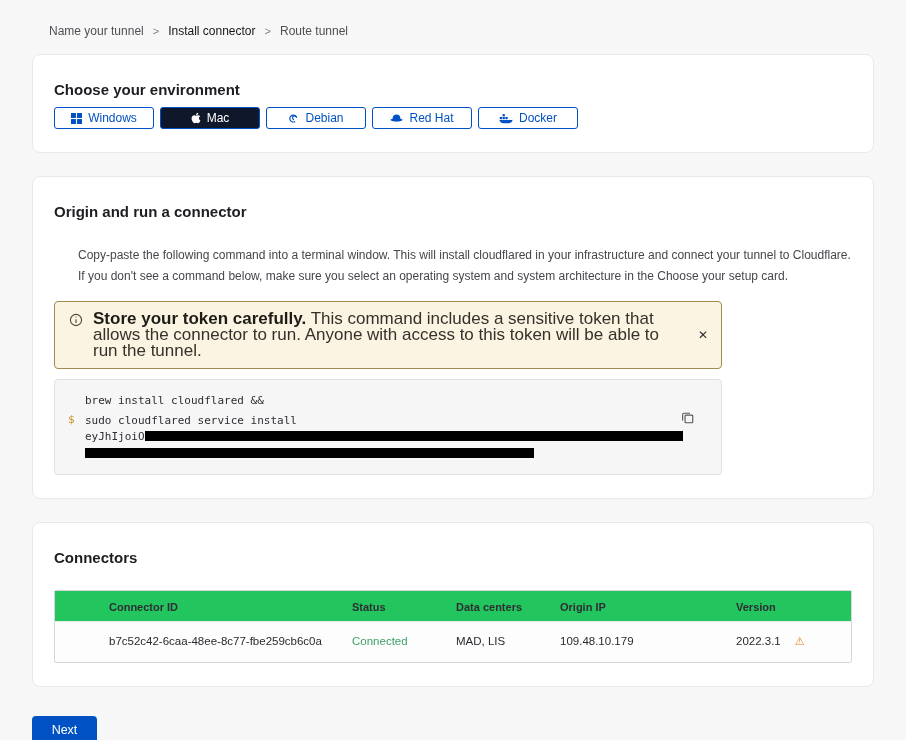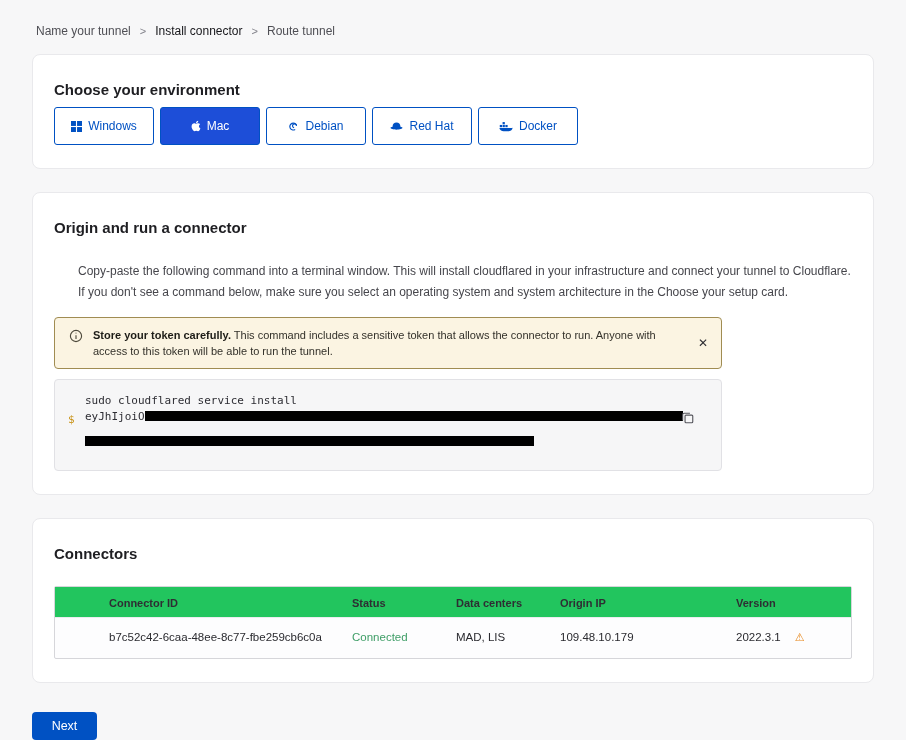--- a/index.html
+++ b/index.html
@@ -5,78 +5,78 @@
   * { margin:0; padding:0; box-sizing:border-box; }
   html, body { width:906px; min-height:740px; }
   body {
     background:#f7f7f8;
     font-family:"Liberation Sans", sans-serif;
     color:#222;
     -webkit-font-smoothing:antialiased;
   }
 
   
-  .breadcrumb { padding:24px 36px 16px; font-size:12px; color:#4f4f55; display:flex; gap:9px; align-items:center; }
+  .breadcrumb { padding:24px 36px 16px; font-size:12px; color:#4f4f55; display:flex; gap:9px; align-items:center;margin-left:13px; }
   .crumb { cursor:pointer; }
   .crumb.active { font-weight:normal; color:#17171b; }
   .sep { color:#82828a; font-size:11px; }
 
   
   .card {
     background:#fff;
     border:1px solid #e9e9ec;
     border-radius:8px;
     margin:0 32px 23px;
     padding:26px 21px 23px;
   }
   .card-title { font-size:15px; font-weight:bold; color:#1e1e22; }
 
   
   .os-label { margin-top:25px; font-size:12.5px; color:#37373c; }
   .os-row { display:flex; gap:6px; margin-top:9px; }
   .os-btn {
-    width:100px; height:38px;
+    width:100px; height:22px;
     display:flex; align-items:center; justify-content:center; gap:6px;
     border:1px solid #0051c3; border-radius:3px;
     background:#fff; color:#0051c3;
     font-size:12px; font-family:inherit; cursor:pointer;
   }
-  .os-btn.selected { background:#1d4ed8; color:#fff; border-color:#0051c3; }
+  .os-btn.selected { background:#0f172a; color:#fff; border-color:#0051c3; }
   .os-btn svg { flex:none; display:block; }
 
   
   .desc { margin-top:25px; font-size:12px; line-height:21px; color:#46464c; max-width:802px;margin-left:24px; }
   .alert {
     margin-top:14px; width:668px;
     border:1px solid #a08c52; background:#fbf4e2; border-radius:4px;
     display:flex; gap:10px; padding:9px 36px 9px 14px;
     position:relative; align-items:flex-start;
   }
   .alert-icon { margin-top:2px; flex:none; }
-  .alert-text { font-size:11px; line-height:16px; color:#33312a; }
+  .alert-text { font-size:17px; line-height:16px; color:#33312a; }
   .alert-text b { color:#1d1c17; }
   .alert-close {
     position:absolute; right:13px; top:50%; transform:translateY(-50%);
     font-size:12px; color:#2e2e33; cursor:pointer; line-height:1;
   }
 
   .code-block {
     margin-top:10px; width:668px;
     background:#f6f6f7; border:1px solid #e1e1e5; border-radius:4px;
     position:relative;
     padding:11px 44px 9px 30px;
     font-family:"DejaVu Sans Mono", monospace;
     font-size:11px; color:#2d2d33;
   }
   .shell-prompt {
     position:absolute; left:13px; top:33px;
     color:#c9941a; font-size:11px;
   }
   .code-line { line-height:20px; white-space:nowrap; }
-  .token-line { line-height:11px; height:25px; }
+  .token-line { line-height:11px; height:17px; }
   .redacted { display:inline-block; background:#000; height:10px; vertical-align:top; }
   .redacted-1 { width:538px; }
   .redacted-2 { width:449px; }
   .copy-btn { position:absolute; right:25px; top:30px; width:16px; height:16px; cursor:pointer; }
 
   
   .conn-table { margin-top:24px; border:1px solid #d6d6da; border-radius:2px; background:#fdfdfe; }
   .conn-head, .conn-row {
     display:grid;
     grid-template-columns:243px 104px 104px 176px 1fr;
@@ -186,20 +186,21 @@
     </span>
     <span class="alert-text">
       <b>Store your token carefully.</b>
       <span>This command includes a sensitive token that allows the connector to run. Anyone with access to this token will be able to run the tunnel.</span>
     </span>
     <span class="alert-close">✕</span>
   </div>
 
   <div class="code-block">
     <span class="shell-prompt">$</span>
+    <div class="code-line">brew install cloudflared &amp;&amp;</div>
     <div class="code-line">sudo cloudflared service install</div>
     <div class="code-line token-line"><span>eyJhIjoiO</span><span class="redacted redacted-1"></span></div>
     <div class="code-line token-line"><span class="redacted redacted-2"></span></div>
     <span class="copy-btn">
       <svg width="15" height="15" viewBox="0 0 16 16" fill="none" stroke="#55555c" stroke-width="1.2">
           <rect x="5.4" y="5.4" width="8.2" height="8.2" rx="1"></rect>
           <path d="M10.6 3.4 h-6.2 a1.6 1.6 0 0 0 -1.6 1.6 v6.2"></path>
         </svg>
     </span>
   </div>

